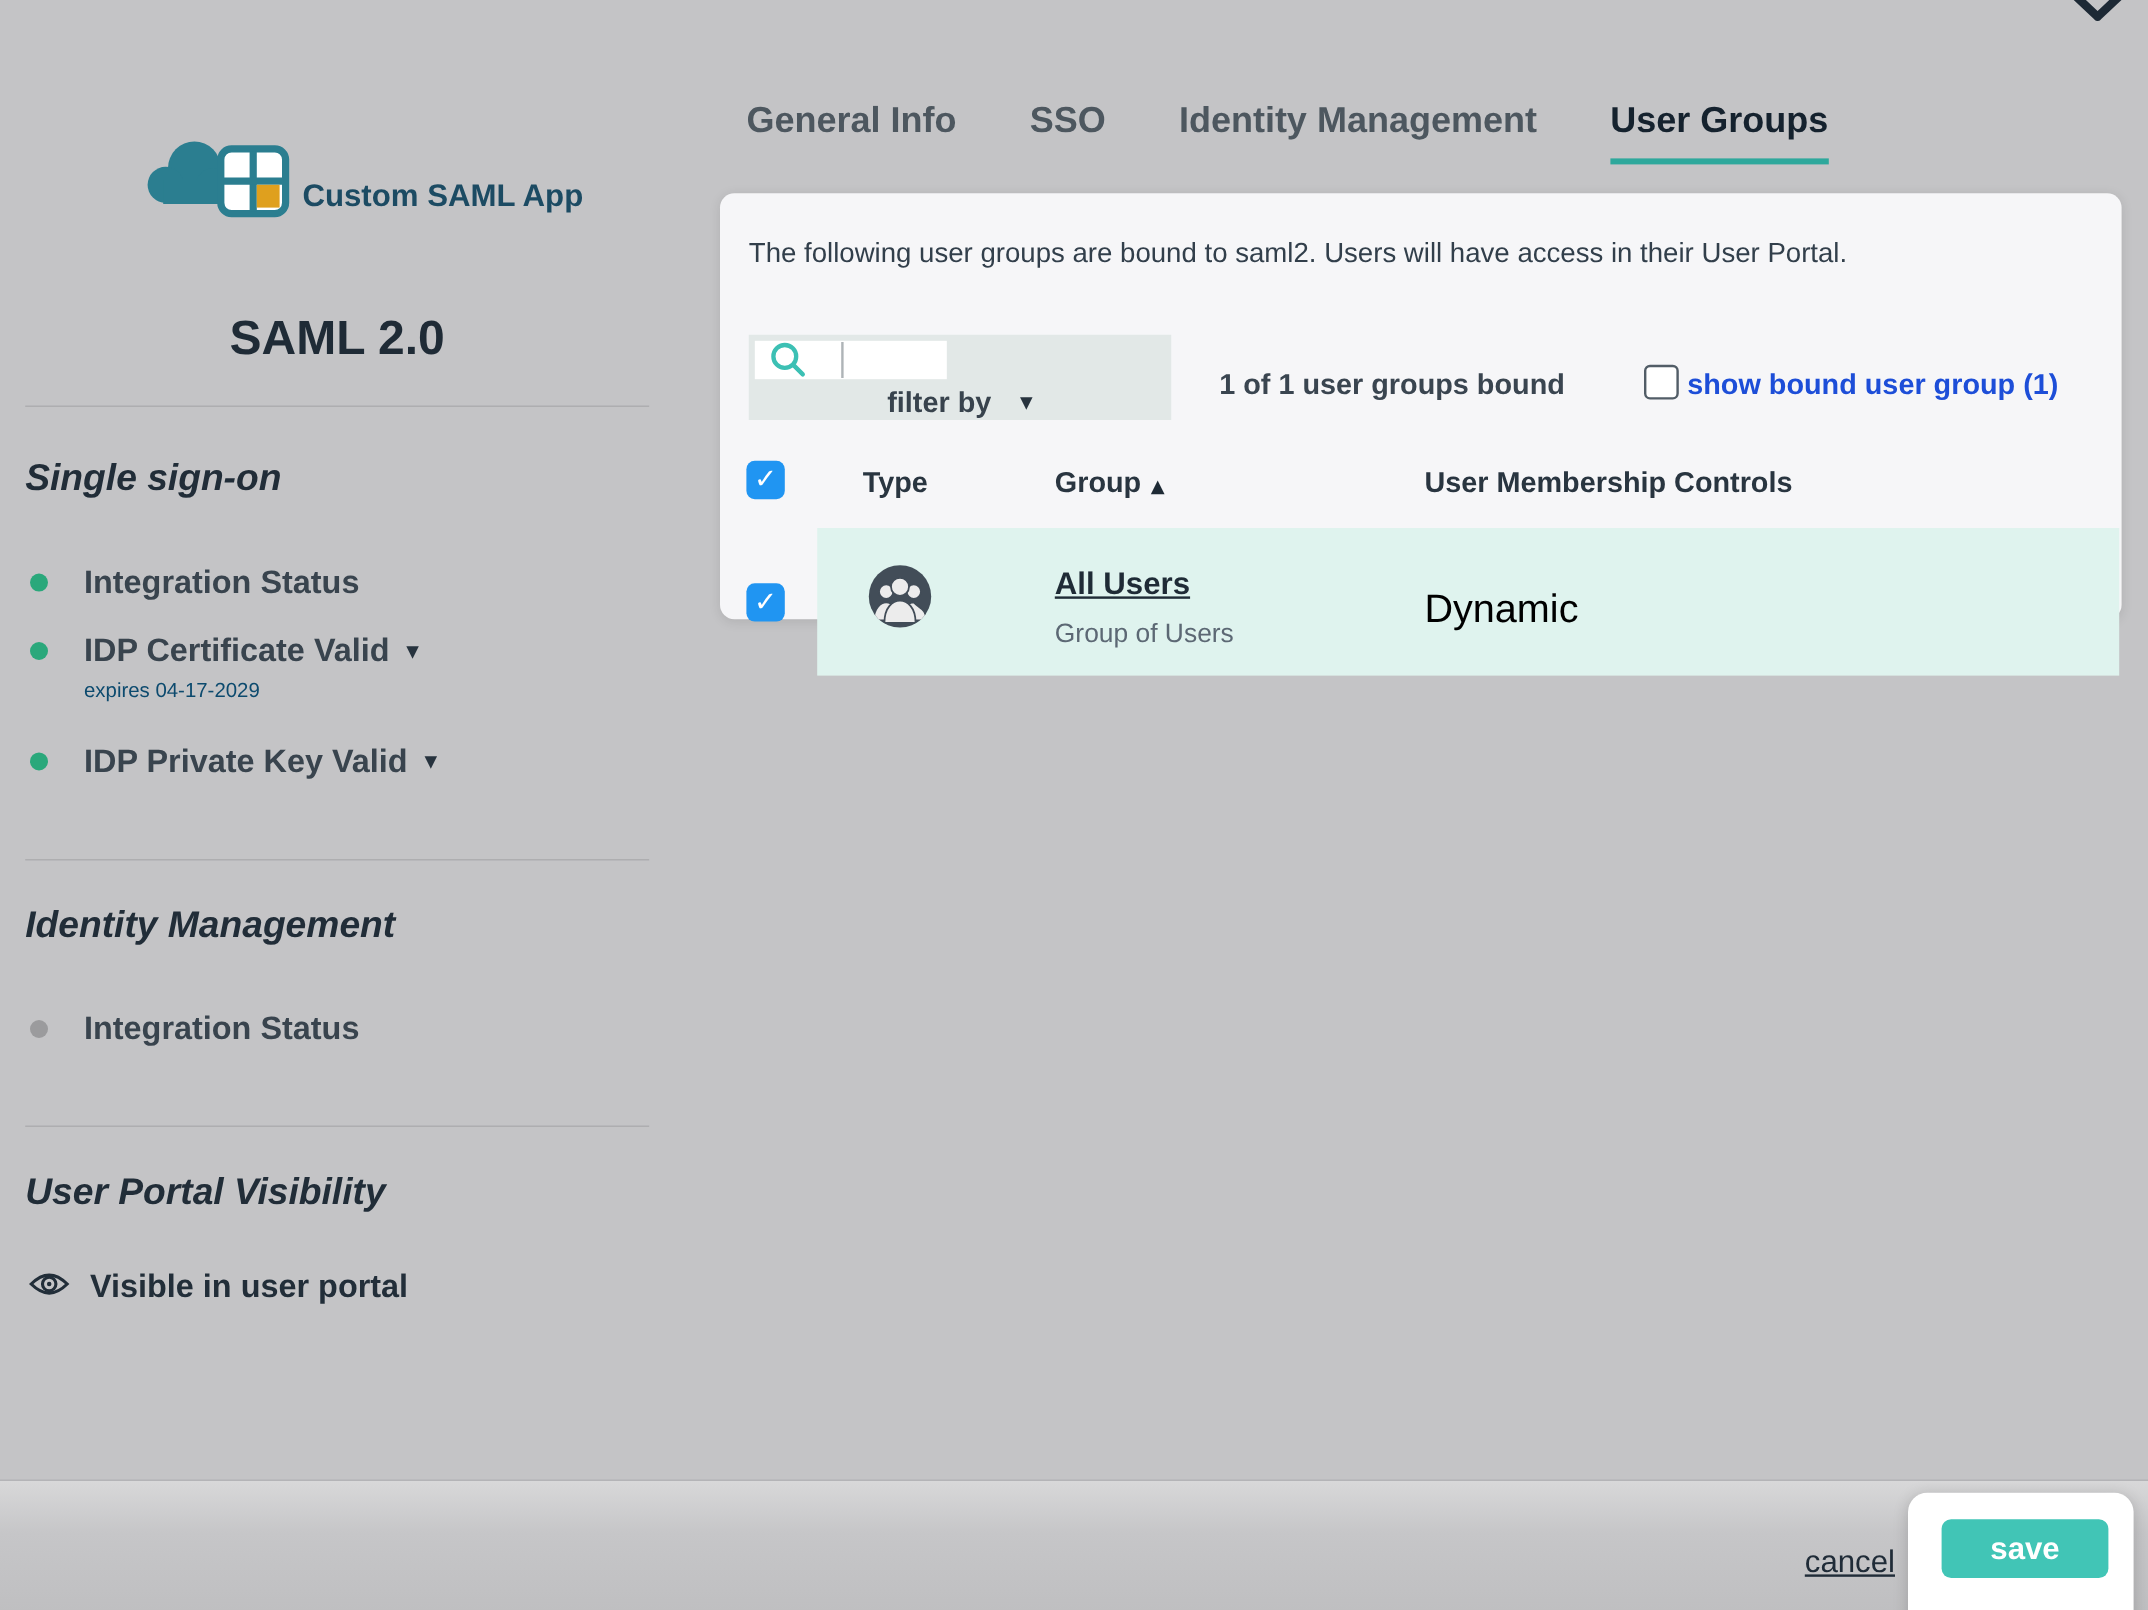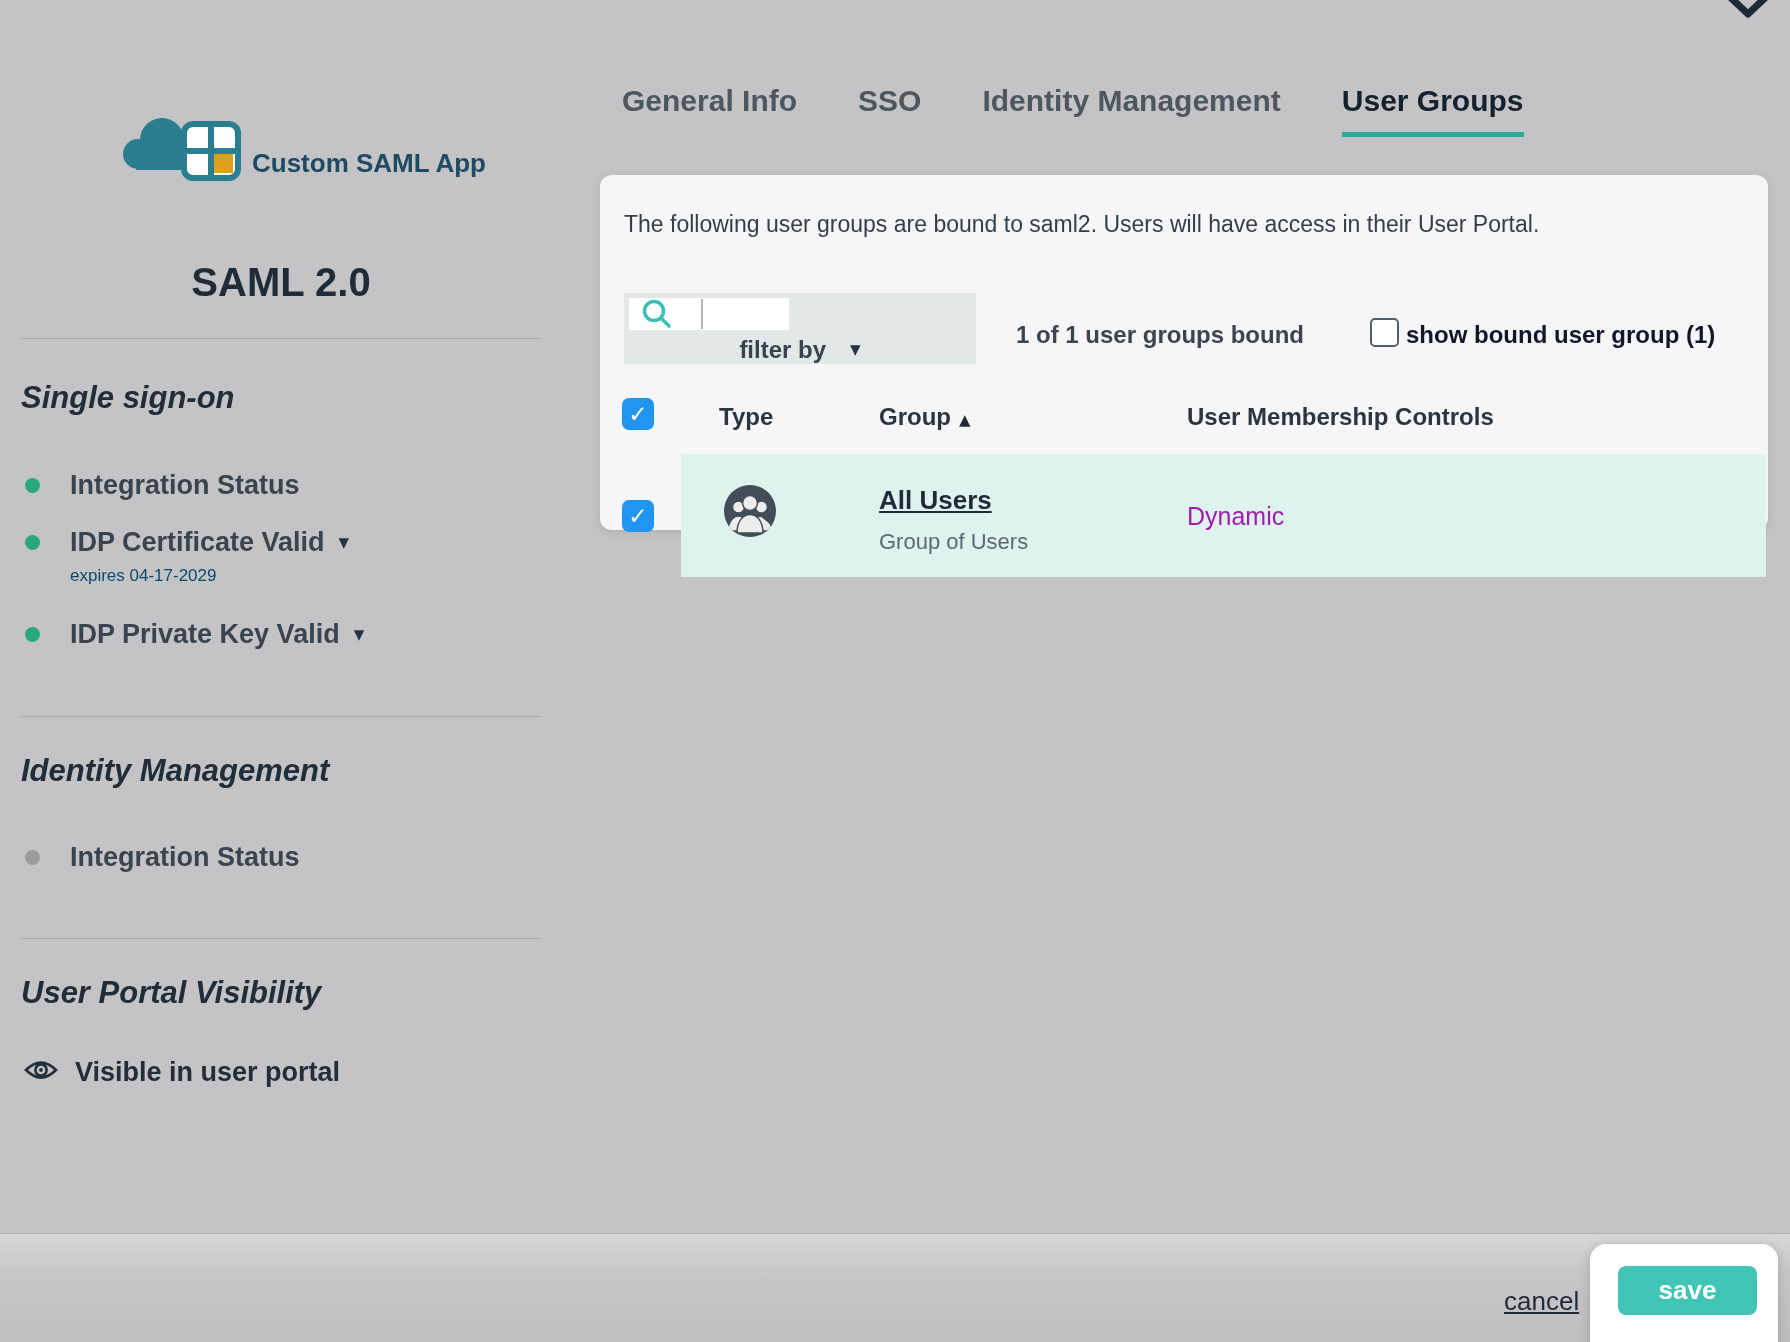--- a/index.html
+++ b/index.html
@@ -20,42 +20,42 @@
   .side-item{position:absolute;left:25px;display:flex;align-items:center;}
   .dot{width:15px;height:15px;border-radius:50%;margin-right:30px;flex:none;}
   .dot.green{background:#2aa87b;}
   .dot.gray{background:#9b9b9d;}
   .side-item .lbl{font-size:27px;font-weight:600;color:#39444e;white-space:nowrap;}
   .caret{font-family:"DejaVu Sans",sans-serif;font-size:21px;color:#27333e;margin-left:14px;line-height:1;}
   .sub-note{position:absolute;left:70px;font-size:17px;color:#0c4a6e;white-space:nowrap;}
   .eye-row{position:absolute;left:23px;top:1057px;display:flex;align-items:flex-start;gap:16px;}
   .eye-row .lbl{font-size:27px;font-weight:600;color:#222e39;white-space:nowrap;}
   
-  .panel{position:absolute;left:600px;top:175px;width:1168px;height:355px;background:#f6f6f8;
+  .panel{position:absolute;left:600px;top:161px;width:1168px;height:355px;background:#f6f6f8;
          border-radius:12px;box-shadow:0 2px 10px rgba(0,0,0,.10);}
   .desc{position:absolute;left:24px;top:36px;font-size:23px;color:#323f4b;white-space:nowrap;}
   .search-wrap{position:absolute;left:24px;top:118px;width:352px;height:71px;background:#e2e8e7;display:flex;flex-direction:column;}
   .search-input-box{margin:5px 0 5px 5px;width:148px;background:#fff;display:flex;align-items:center;padding-left:12px;}
   .type-cursor{width:2px;height:30px;background:#aeb4b7;margin-left:28px;}
   .filter-by{flex:1;display:flex;align-items:center;justify-content:center;gap:10px;cursor:pointer;}
   .filter-by .lbl{font-size:24px;font-weight:600;color:#38434d;}
   .summary{position:absolute;left:416px;top:146px;font-size:24px;font-weight:700;color:#3a4550;white-space:nowrap;}
   .cb-unchecked{position:absolute;left:770px;top:143px;width:25px;height:25px;border:2px solid #525d67;border-radius:5px;background:#fff;cursor:pointer;}
-  .show-bound{position:absolute;left:806px;top:146px;font-size:24px;font-weight:700;color:#0f172a;white-space:nowrap;cursor:pointer;}
+  .show-bound{position:absolute;left:806px;top:146px;font-size:24px;font-weight:700;color:#1d4ed8;white-space:nowrap;cursor:pointer;}
   .cb-checked{width:32px;height:32px;background:#2095f2;border-radius:7px;display:flex;align-items:center;justify-content:center;cursor:pointer;}
   .cb-checked span{font-family:"DejaVu Sans",sans-serif;font-size:23px;font-weight:700;color:#fff;line-height:1;}
   .header-cb{position:absolute;left:22px;top:223px;}
   .row-cb{position:absolute;left:22px;top:325px;}
   .th{position:absolute;top:228px;font-size:24px;font-weight:700;color:#293540;white-space:nowrap;}
   .sort{font-family:"DejaVu Sans",sans-serif;font-size:15px;color:#1e2a35;margin-left:8px;}
   .row-bg{position:absolute;left:81px;top:279px;width:1085px;height:123px;background:#dff3ee;}
   .avatar{position:absolute;left:122px;top:308px;}
   .group-name{position:absolute;left:279px;top:310px;font-size:26px;font-weight:700;color:#1f2b36;text-decoration:underline;cursor:pointer;white-space:nowrap;}
   .group-sub{position:absolute;left:279px;top:354px;font-size:22px;color:#5c6874;white-space:nowrap;}
-  .membership{position:absolute;left:587px;top:327px;font-size:25px;color:#a21caf;white-space:nowrap;}
+  .membership{position:absolute;left:587px;top:327px;font-size:33px;color:#000000;white-space:nowrap;}
   
   .footer{position:absolute;left:0;top:1233px;width:1790px;height:109px;border-top:1px solid #b0b0b2;
           background:linear-gradient(180deg,#d8d8d9 0%,#c6c6c8 40%,#bfbfc1 100%);}
   .cancel{position:absolute;left:1504px;top:52px;font-size:26px;color:#202c38;text-decoration:underline;cursor:pointer;}
   .save-card{position:absolute;left:1590px;top:10px;width:188px;height:120px;background:#fff;border-radius:16px;
              box-shadow:0 2px 12px rgba(0,0,0,.18);}
   .save-btn{position:absolute;left:28px;top:22px;width:139px;height:49px;background:#41c5b6;border-radius:8px;
             display:flex;align-items:center;justify-content:center;color:#fff;font-size:26px;font-weight:600;cursor:pointer;}
 </style>
 </head>

